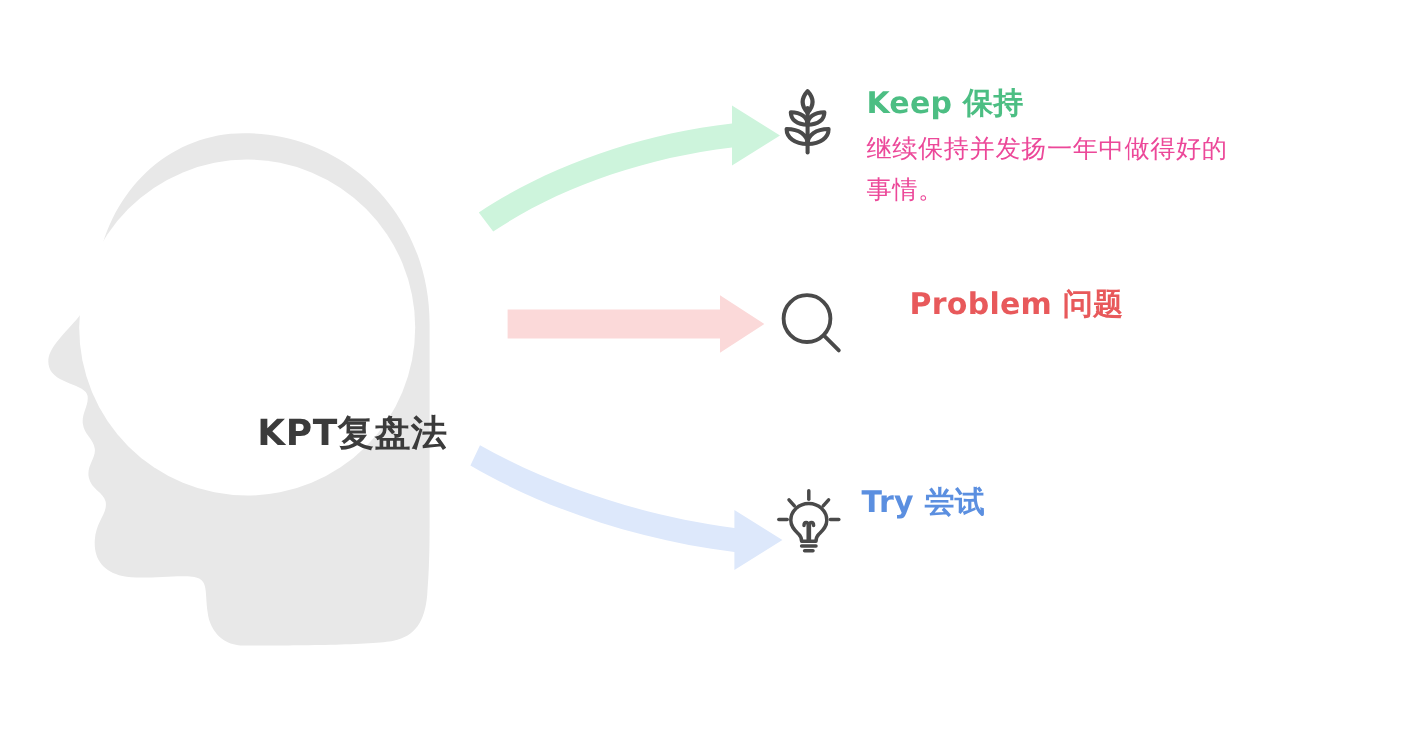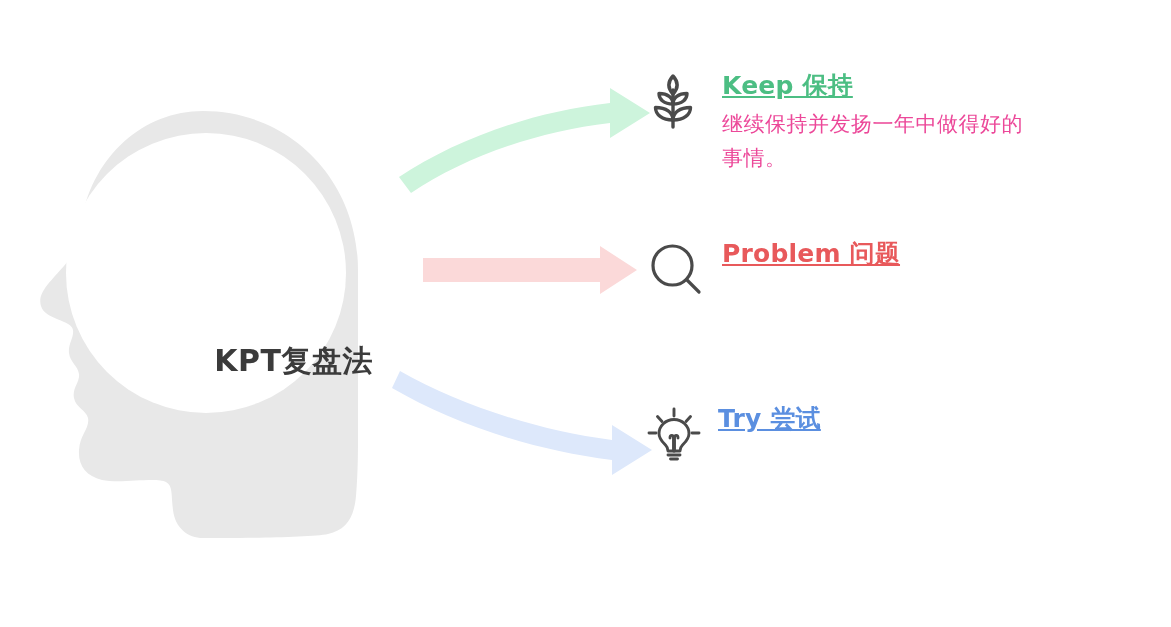--- a/index.html
+++ b/index.html
@@ -50,21 +50,21 @@
     pointer-events: none;
   }
 
   
   .item {
     position: absolute;
     display: flex;
     align-items: flex-start;
   }
   .item-keep    { left: 650px; top: 72px;  width: 470px; }
-  .item-problem { left: 650px; top: 240px; width: 470px; }
+  .item-problem { left: 650px; top: 240px; width: 470px; gap: 36px; }
   .item-try     { left: 646px; top: 405px; width: 470px; }
 
   .icon-box {
     width: 72px;
     flex: 0 0 72px;
     height: 56px;
     display: flex;
     align-items: center;
     justify-content: flex-start;
     padding-top: 2px;
@@ -74,21 +74,20 @@
   .item-text { flex: 1 1 auto; padding-top: 0px; }
 
   .item-heading {
     font-family: "DejaVu Sans", sans-serif;
     font-size: 25px;
     font-weight: bold;
     letter-spacing: 0.2px;
     line-height: 1.15;
     margin: 0 0 6px 0;
     white-space: nowrap;
-    text-decoration: underline;
   }
   .heading-keep    { color: #4CBE83; }
   .heading-problem { color: #E8595B; }
   .heading-try     { color: #5B8FE0; }
 
   .item-body {
     font-family: "DejaVu Serif", serif;
     font-size: 21px;
     line-height: 1.62;
     color: #ec4899;

